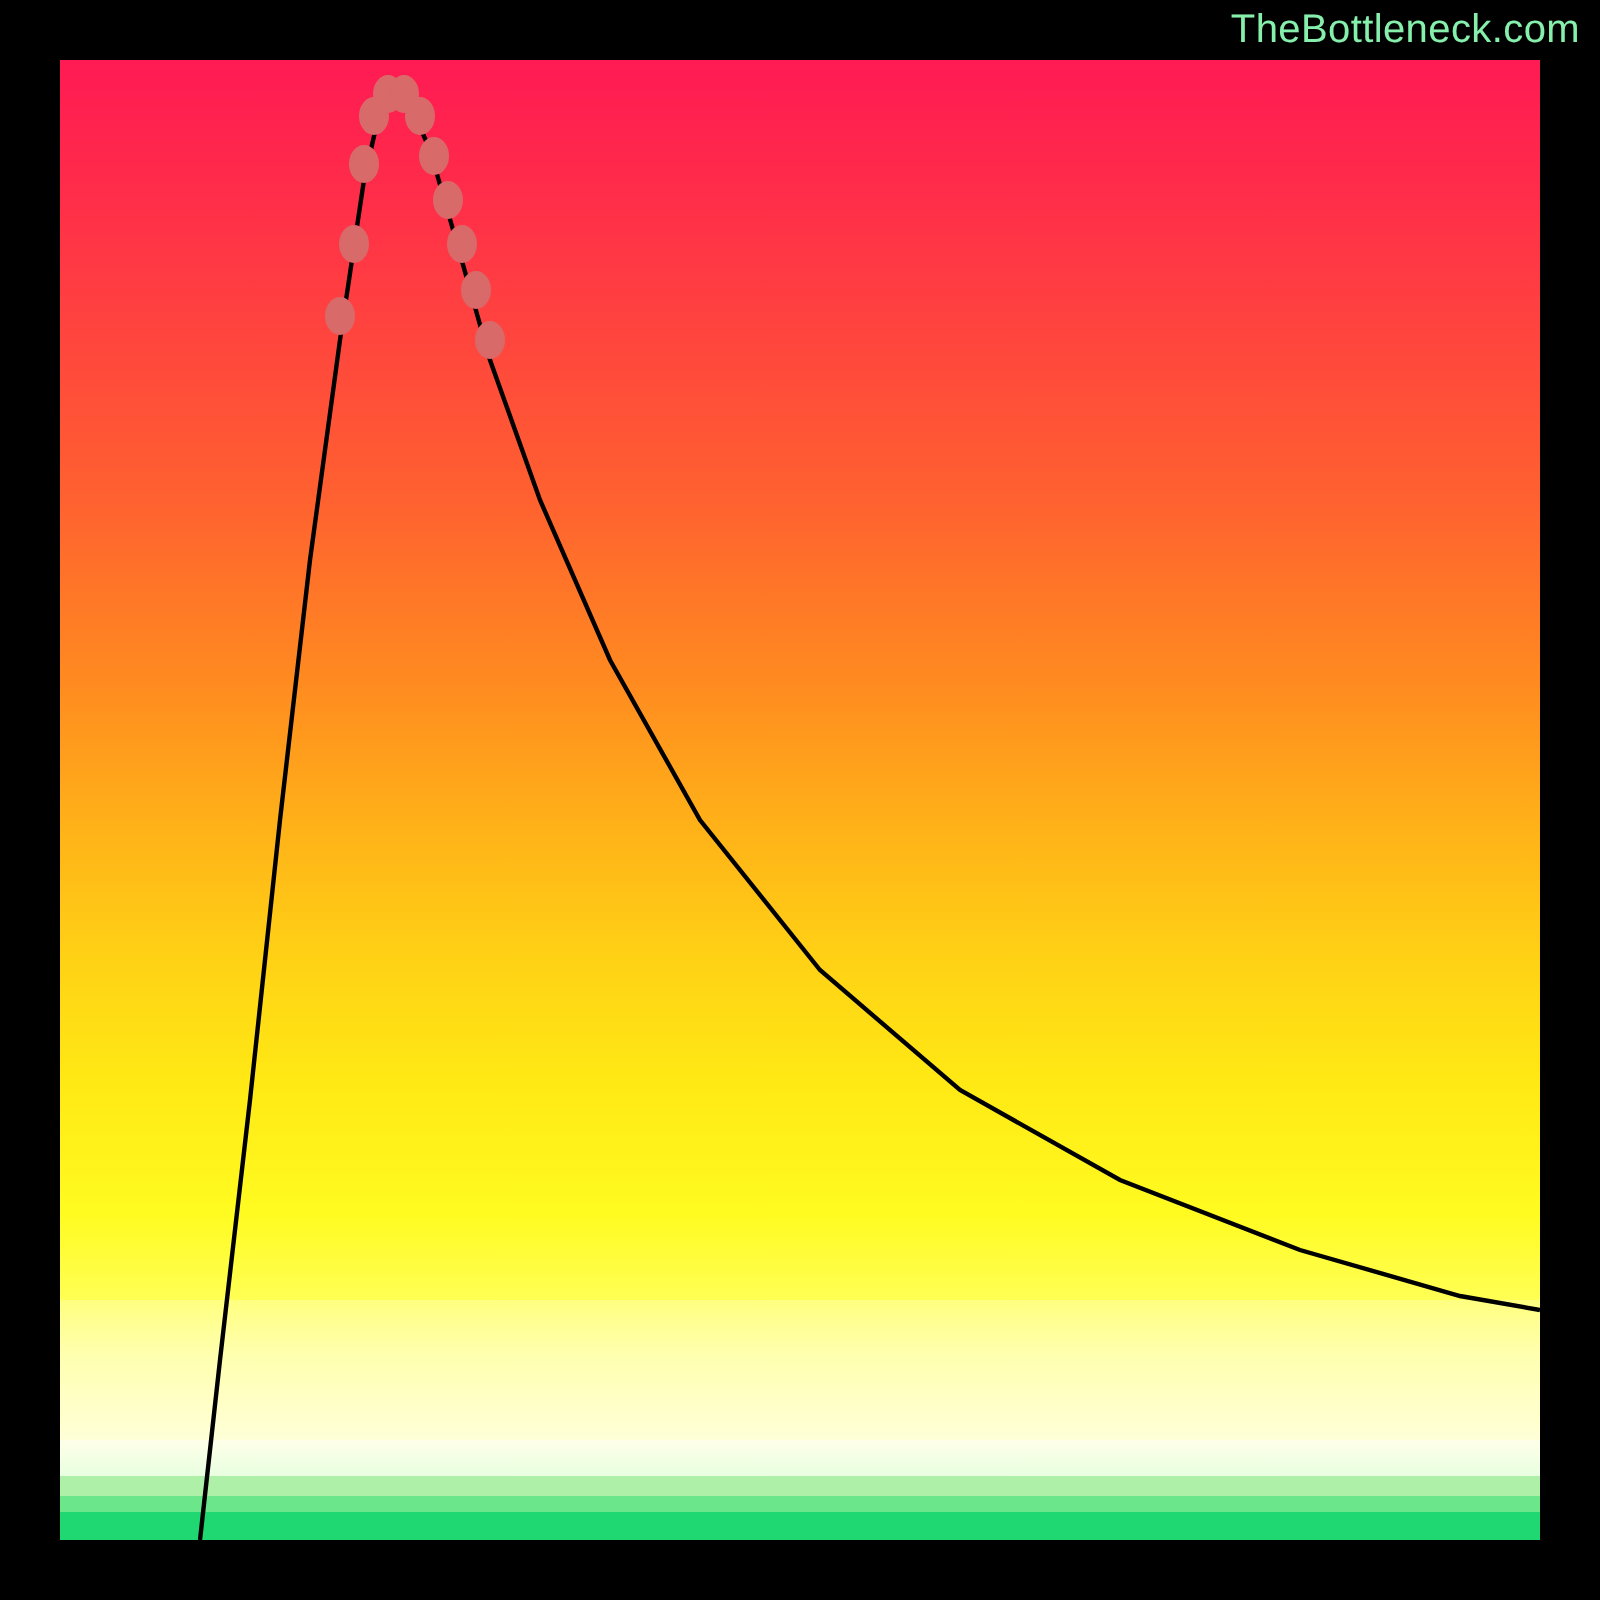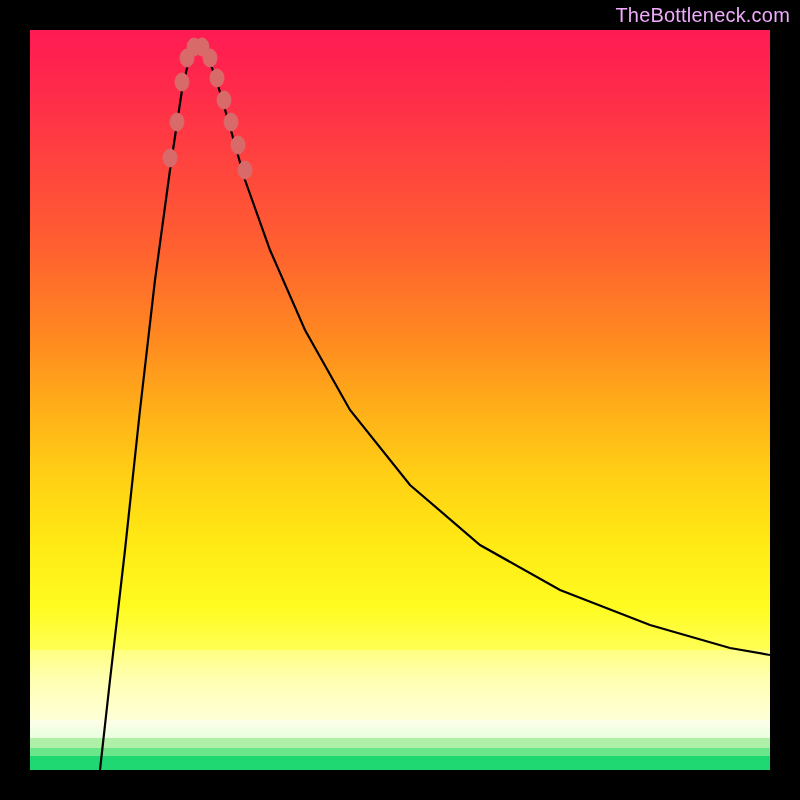--- a/index.html
+++ b/index.html
@@ -91,21 +91,21 @@
     height: 740px;
   }
   .dot {
     fill: #d96a6a;
     stroke: #d96a6a;
   }
   .watermark {
     position: absolute;
     top: 4px;
     right: 10px;
-    color: #f0abfc;
+    color: #86efac;
     font-size: 20px;
     letter-spacing: 0.2px;
     user-select: none;
   }
 </style>
 </head>
 <body>
 
 <div class="frame">
 

